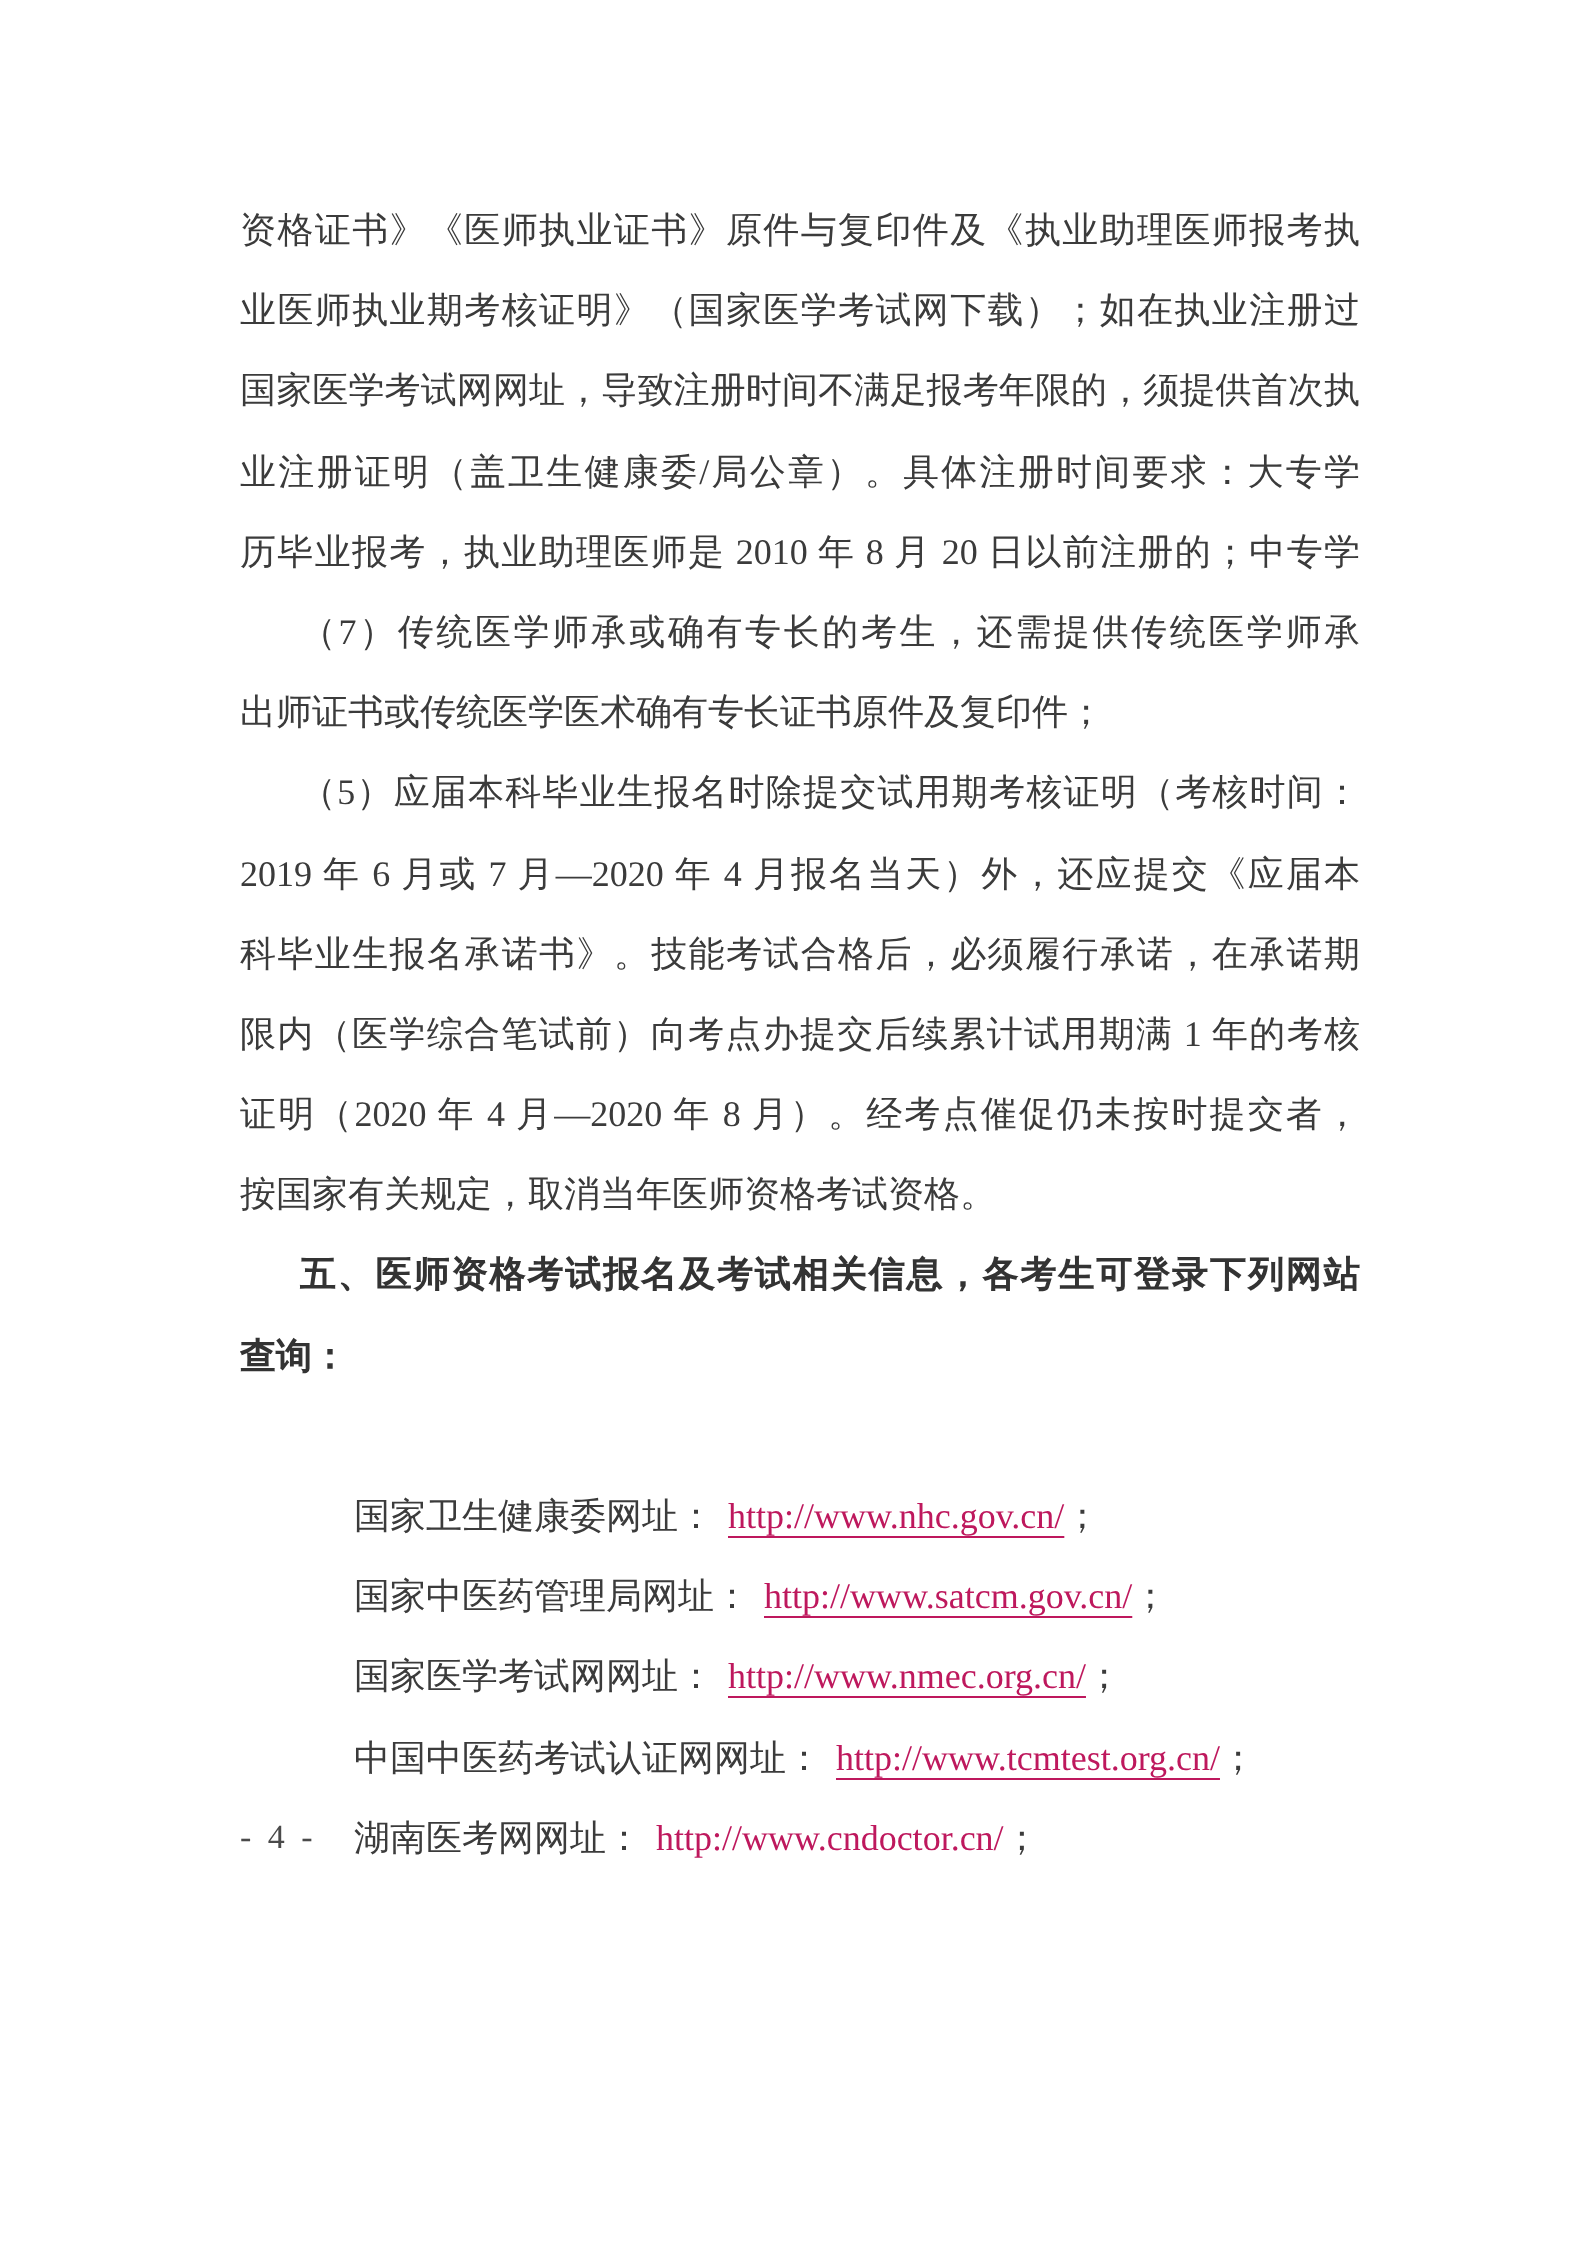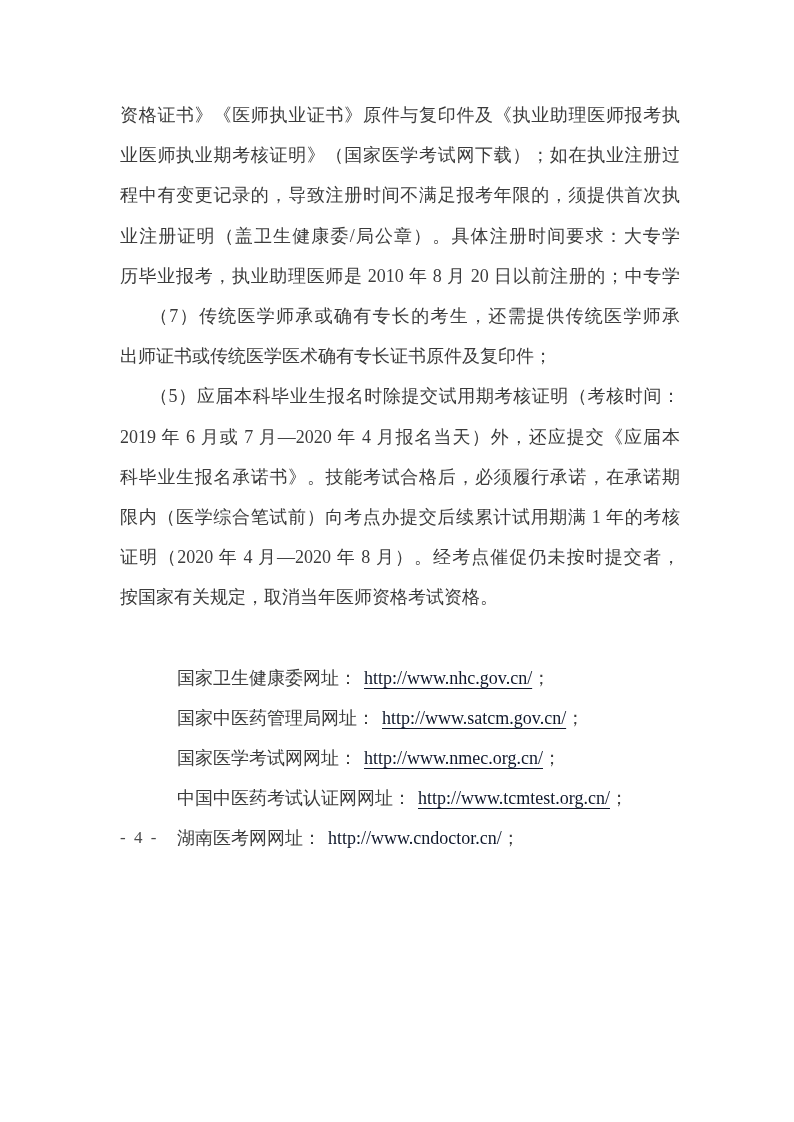--- a/index.html
+++ b/index.html
@@ -37,21 +37,21 @@
   }
   .link-line {
     font-size: 18px;
     line-height: 40.2px;
     height: 40.2px;
     padding-left: 30px;
     white-space: pre;
   }
   .link-label { color: #3b3b3b; }
   .url {
-    color: #0f172a;
+    color: #be185d;
     text-decoration: underline;
     text-decoration-thickness: 1px;
     text-underline-offset: 4px;
     margin-left: 7px;
     text-align: right;
   }
   .link-line.plain .url { text-decoration: none; }
   .link-suffix { color: #3b3b3b; }
   .page-number {
     font-size: 17px;
@@ -62,40 +62,44 @@
   }
 </style>
 </head>
 <body>
 
 <div class="doc-body">
 
   <div class="para">
     <div class="line">资格证书》《医师执业证书》原件与复印件及《执业助理医师报考执</div>
     <div class="line">业医师执业期考核证明》（国家医学考试网下载）；如在执业注册过</div>
-    <div class="line">程中有变更记录的，导致注册时间不满足报考年限的，须提供首次执</div>
+    <div class="line">国家医学考试网网址，导致注册时间不满足报考年限的，须提供首次执</div>
     <div class="line">业注册证明（盖卫生健康委/局公章）。具体注册时间要求：大专学</div>
     <div class="line">历毕业报考，执业助理医师是 2010 年 8 月 20 日以前注册的；中专学</div>
   </div>
 
   <div class="para">
     <div class="line first-indent">（7）传统医学师承或确有专长的考生，还需提供传统医学师承</div>
     <div class="line last">出师证书或传统医学医术确有专长证书原件及复印件；</div>
   </div>
 
 
   <div class="para">
     <div class="line first-indent">（5）应届本科毕业生报名时除提交试用期考核证明（考核时间：</div>
     <div class="line">2019 年 6 月或 7 月—2020 年 4 月报名当天）外，还应提交《应届本</div>
     <div class="line">科毕业生报名承诺书》。技能考试合格后，必须履行承诺，在承诺期</div>
     <div class="line">限内（医学综合笔试前）向考点办提交后续累计试用期满 1 年的考核</div>
     <div class="line">证明（2020 年 4 月—2020 年 8 月）。经考点催促仍未按时提交者，</div>
     <div class="line last">按国家有关规定，取消当年医师资格考试资格。</div>
   </div>
 
+  <div class="para heading">
+    <div class="line first-indent">五、医师资格考试报名及考试相关信息，各考生可登录下列网站</div>
+    <div class="line last">查询：</div>
+  </div>
 
   <div class="links">
     <div class="link-line">
       <span class="link-label">国家卫生健康委网址：</span><span class="url">http://www.nhc.gov.cn/</span><span class="link-suffix">；</span>
     </div>
     <div class="link-line">
       <span class="link-label">国家中医药管理局网址：</span><span class="url">http://www.satcm.gov.cn/</span><span class="link-suffix">；</span>
     </div>
     <div class="link-line">
       <span class="link-label">国家医学考试网网址：</span><span class="url">http://www.nmec.org.cn/</span><span class="link-suffix">；</span>

